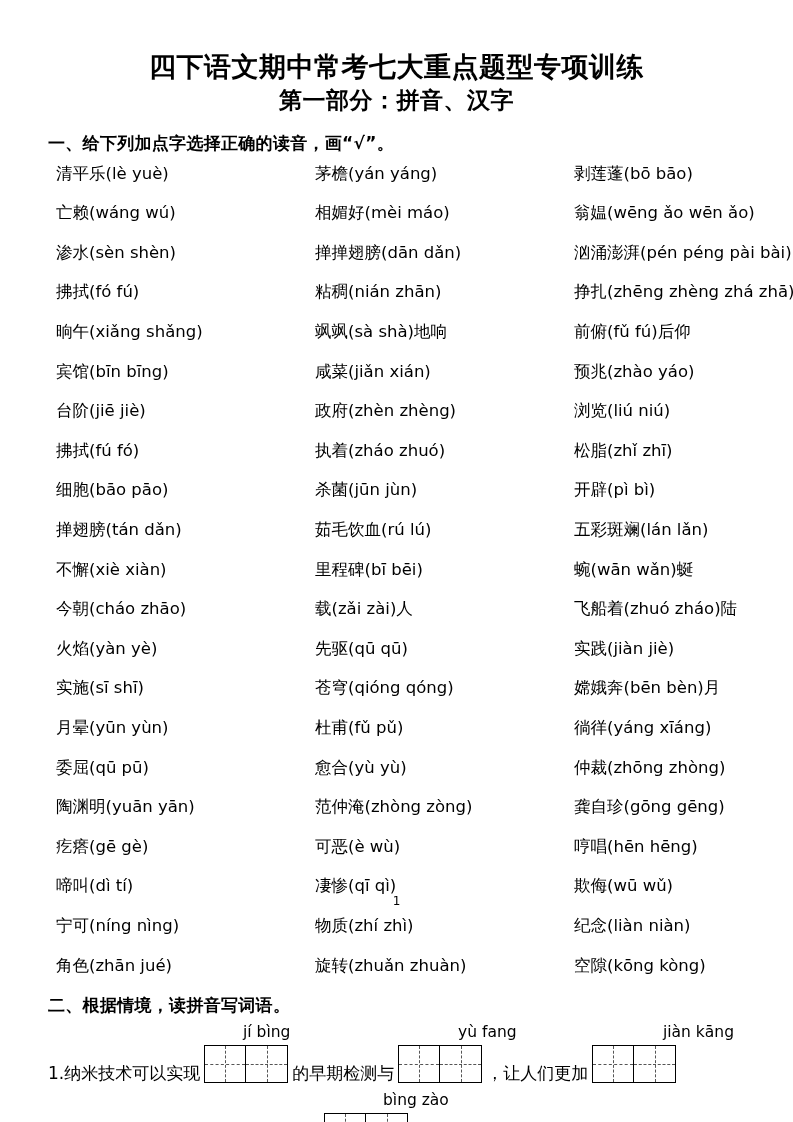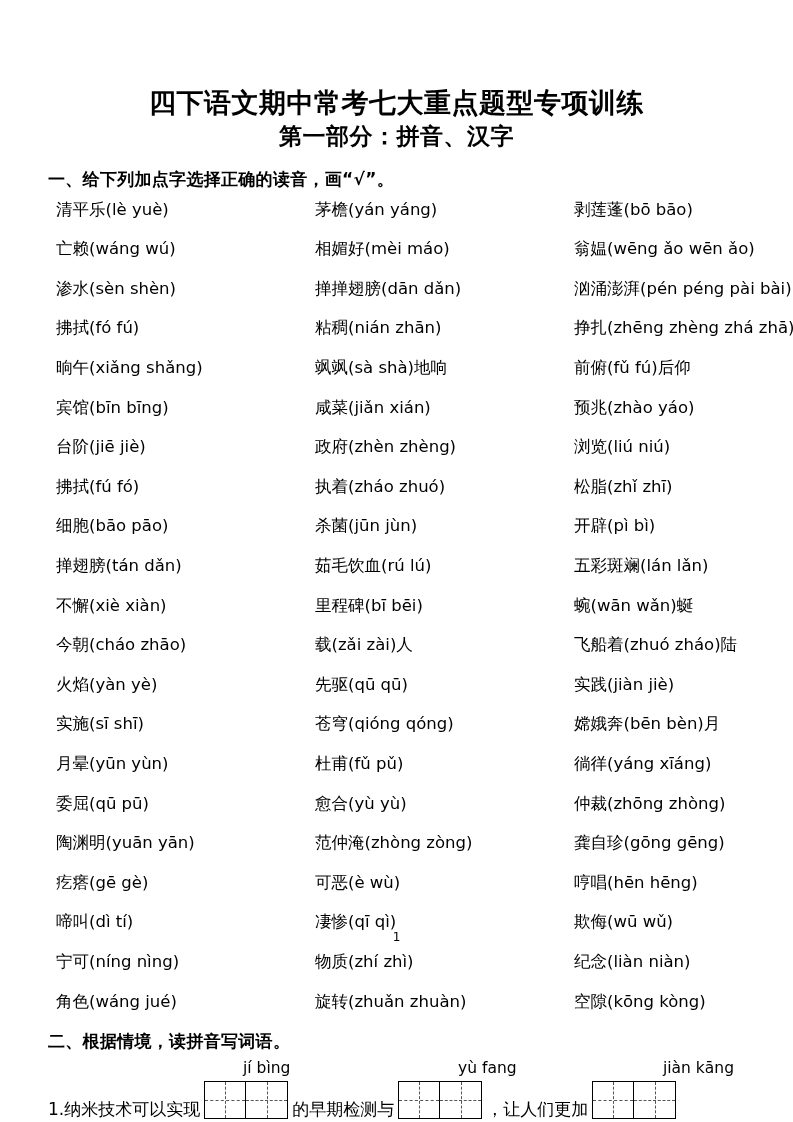--- a/index.html
+++ b/index.html
@@ -14,21 +14,20 @@
     font-family: "Liberation Sans", "DejaVu Sans", sans-serif;
     color: #000000;
     overflow: hidden;
   }
   .page {
     position: relative;
     width: 793px;
     height: 924px;
     box-sizing: border-box;
     padding: 40px 48px 6px 48px;
-    margin-top: 36px;
   }
   .title-block {
     text-align: center;
     margin-top: 10px;
   }
   .doc-title {
     font-size: 27px;
     font-weight: bold;
     letter-spacing: 0.5px;
     line-height: 1.25;
@@ -202,21 +201,21 @@
     <div class="pinyin-cell">龚自珍(gōng gēng)</div>
     <div class="pinyin-cell">疙瘩(gē gè)</div>
     <div class="pinyin-cell">可恶(è wù)</div>
     <div class="pinyin-cell">哼唱(hēn hēng)</div>
     <div class="pinyin-cell">啼叫(dì tí)</div>
     <div class="pinyin-cell">凄惨(qī qì)</div>
     <div class="pinyin-cell">欺侮(wū wǔ)</div>
     <div class="pinyin-cell">宁可(níng nìng)</div>
     <div class="pinyin-cell">物质(zhí zhì)</div>
     <div class="pinyin-cell">纪念(liàn niàn)</div>
-    <div class="pinyin-cell">角色(wáng jué)</div>
+    <div class="pinyin-cell">角色(zhān jué)</div>
     <div class="pinyin-cell">旋转(zhuǎn zhuàn)</div>
     <div class="pinyin-cell">空隙(kōng kòng)</div>
   </div>
 
   <div class="section2">
     <div class="section-heading">二、根据情境，读拼音写词语。</div>
 
     <div class="q-block">
       <div class="pinyin-label-row">
         <span class="pinyin-label" style="left:195px;">jí bìng</span>

